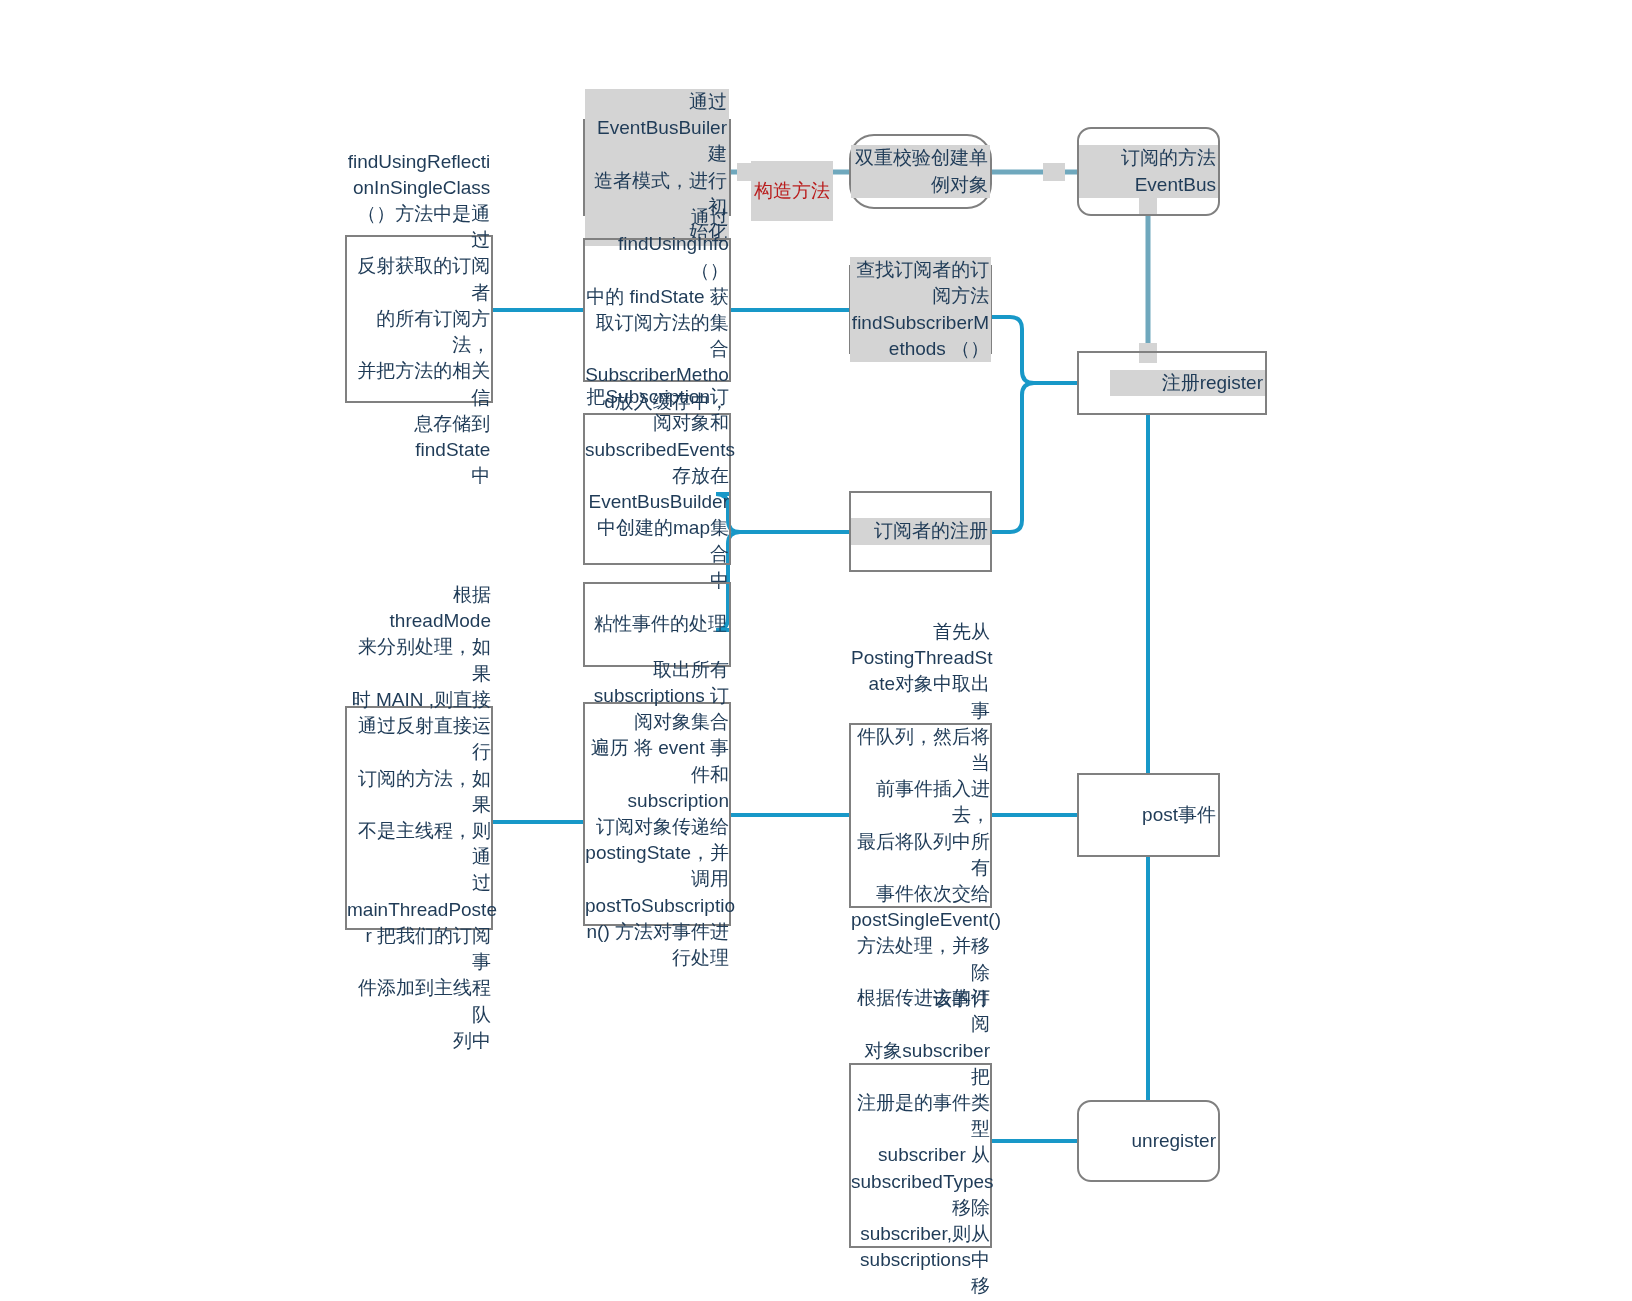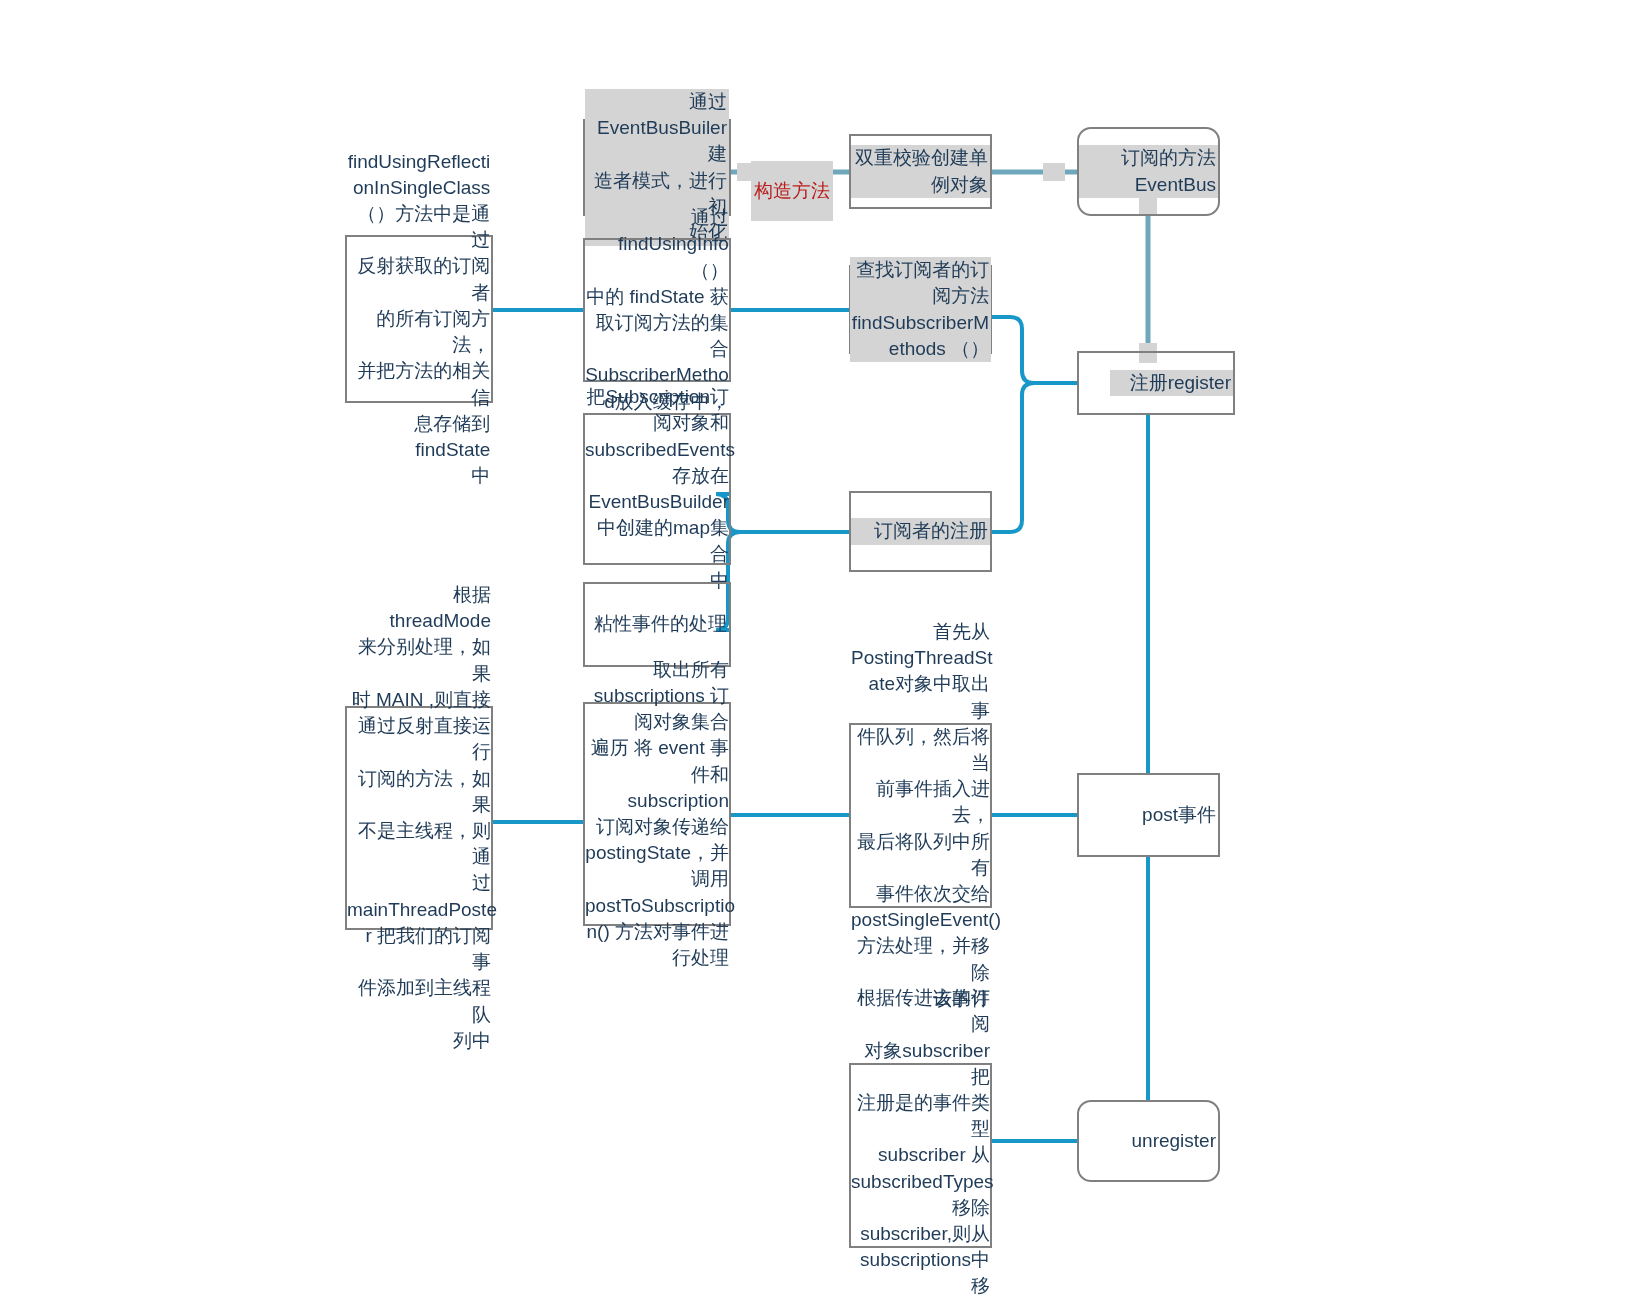--- a/index.html
+++ b/index.html
@@ -111,21 +111,21 @@
   <div class="sel-bar" style="left:1139px; top:196px; width:18px; height:20px;"></div>
   <div class="sel-bar" style="left:1139px; top:343px; width:18px; height:20px;"></div>
 
   <div class="node hl overflow" style="left:583px; top:119px; width:148px; height:97px;">
     <span class="txt">通过
 EventBusBuiler建
 造者模式，进行初
 始化</span>
   </div>
 
-  <div class="node hl" style="left:849px; top:134px; width:143px; height:75px;">
+  <div class="node hl" style="left:849px; top:134px; width:143px; height:75px;border-radius:25px;">
     <span class="txt">双重校验创建单
 例对象</span>
   </div>
 
   <div class="node rounded hl" style="left:1077px; top:127px; width:143px; height:89px;">
     <span class="txt">订阅的方法
 EventBus</span>
   </div>
 
   <div class="edge-label" style="left:751px; top:161px;">构造方法</div>
@@ -150,21 +150,21 @@
 d放入缓存中，</span>
   </div>
 
   <div class="node hl overflow" style="left:849px; top:265px; width:143px; height:89px;">
     <span class="txt">查找订阅者的订
 阅方法
 findSubscriberM
 ethods （）</span>
   </div>
 
-  <div class="node hl" style="left:1077px; top:351px; width:158px; height:64px;padding-left:31px;">
+  <div class="node hl" style="left:1077px; top:351px; width:190px; height:64px;padding-left:31px;">
     <span class="txt">注册register</span>
   </div>
 
   <div class="node overflow" style="left:583px; top:413px; width:148px; height:152px;">
     <span class="txt">把Subscription订
 阅对象和
 subscribedEvents
 存放在
 EventBusBuilder
 中创建的map集合

